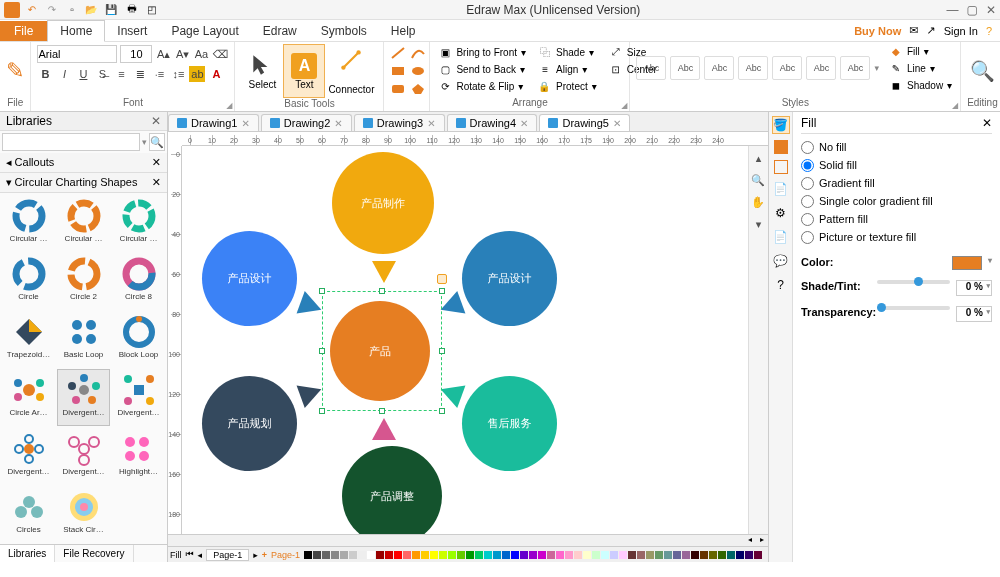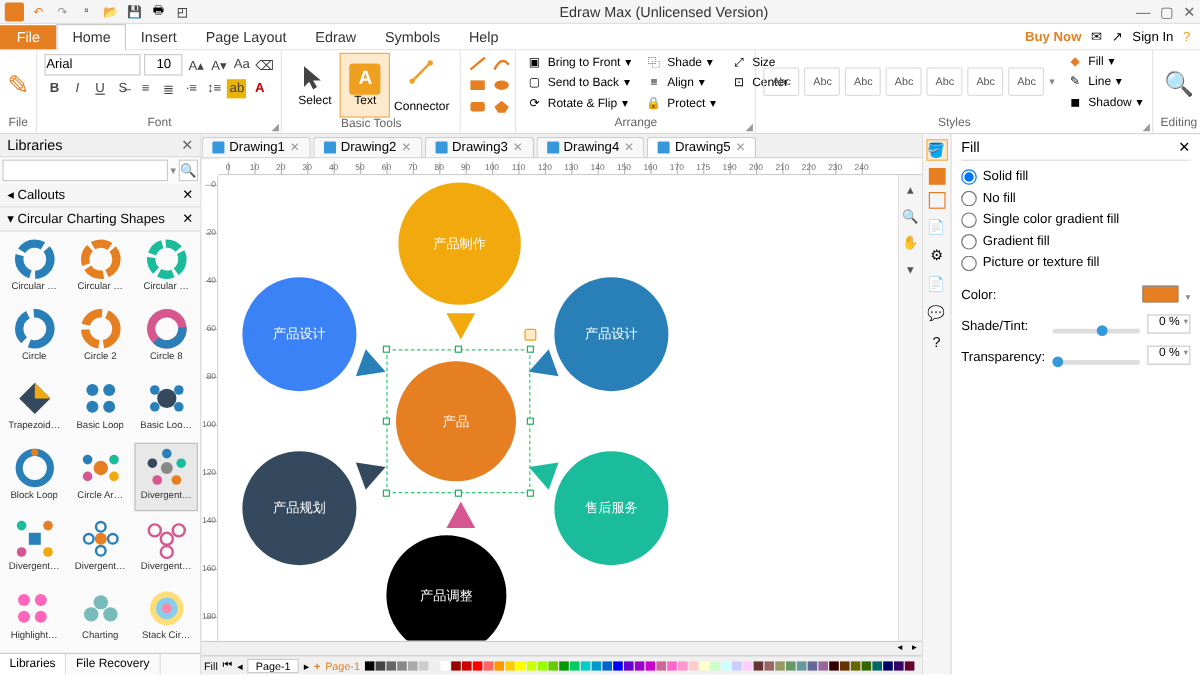--- a/index.html
+++ b/index.html
@@ -71,21 +71,21 @@
 .vtoolbar span { width: 16px; height: 16px; display: flex; align-items: center; justify-content: center; font-size: 11px; cursor: pointer; border: 1px solid transparent; color: #555; }
 
 .right-panel { width: 232px; border-left: 1px solid #ccc; display: flex; background: #fff; }
 .right-icons { width: 24px; background: #f5f5f5; border-right: 1px solid #ddd; display: flex; flex-direction: column; align-items: center; gap: 6px; padding-top: 4px; }
 .right-icons span { width: 18px; height: 18px; display: flex; align-items: center; justify-content: center; cursor: pointer; border: 1px solid transparent; font-size: 12px; }
 .right-icons span.active { background: #fdeacc; border: 1px solid #f0b050; }
 .fill-pane { flex: 1; padding: 4px 8px; display: flex; flex-direction: column; gap: 4px; }
 .fill-pane .hdr { display: flex; justify-content: space-between; font-size: 12px; border-bottom: 1px solid #ddd; padding-bottom: 3px; }
 .radio-row { display: flex; align-items: center; gap: 5px; font-size: 11px; height: 18px; }
 .radio-row input { margin: 0; }
-.prop-row { display: flex; align-items: flex-end; gap: 6px; font-size: 11px; margin-top: 6px; }
+.prop-row { display: flex; align-items: flex-start; gap: 6px; font-size: 11px; margin-top: 6px; font-weight: bold; }
 .prop-row .label { width: 70px; }
 .color-swatch { width: 30px; height: 14px; background: #e67e22; border: 1px solid #888; cursor: pointer; }
 .slider { flex: 1; height: 4px; background: #ddd; position: relative; border-radius: 2px; }
 .slider .knob { width: 9px; height: 9px; background: #3498db; border-radius: 50%; position: absolute; top: -3px; }
 .spin-val { width: 36px; height: 16px; border: 1px solid #ccc; font-size: 10px; text-align: right; padding-right: 8px; position: relative; }
 .spin-val::after { content: '▾'; position: absolute; right: 1px; font-size: 7px; color: #888; top: 1px; }
 
 
 .node { position: absolute; border-radius: 50%; color: #fff; display: flex; align-items: center; justify-content: center; font-size: 11px; }
 .arrow { position: absolute; width: 0; height: 0; }
@@ -362,32 +362,20 @@
               <circle cx="26" cy="10" r="5" fill="#2980b9"></circle>
               <circle cx="12" cy="24" r="5" fill="#2980b9"></circle>
               <circle cx="26" cy="24" r="5" fill="#2980b9"></circle>
             </svg>
           </div>
           <div class="lbl">Basic Loop</div>
         </div>
         <div class="shape-cell">
           <div class="thumb">
             <svg width="38" height="34">
-              <circle cx="19" cy="17" r="8" fill="#34495e"></circle>
-              <circle cx="9" cy="10" r="4" fill="#2980b9"></circle>
-              <circle cx="29" cy="10" r="4" fill="#2980b9"></circle>
-              <circle cx="9" cy="24" r="4" fill="#2980b9"></circle>
-              <circle cx="29" cy="24" r="4" fill="#2980b9"></circle>
-            </svg>
-          </div>
-          <div class="lbl">Basic Loo…</div>
-        </div>
-        <div class="shape-cell">
-          <div class="thumb">
-            <svg width="38" height="34">
               <circle cx="19" cy="17" r="13" fill="none" stroke="#2980b9" stroke-width="6"></circle>
               <circle cx="19" cy="4" r="3" fill="#e67e22"></circle>
             </svg>
           </div>
           <div class="lbl">Block Loop</div>
         </div>
         <div class="shape-cell">
           <div class="thumb">
             <svg width="38" height="34">
               <circle cx="19" cy="17" r="6" fill="#e67e22"></circle>
@@ -459,21 +447,21 @@
           <div class="lbl">Highlight…</div>
         </div>
         <div class="shape-cell">
           <div class="thumb">
             <svg width="38" height="34">
               <circle cx="19" cy="12" r="6" fill="#7bb"></circle>
               <circle cx="11" cy="22" r="6" fill="#7bb"></circle>
               <circle cx="27" cy="22" r="6" fill="#7bb"></circle>
             </svg>
           </div>
-          <div class="lbl">Charting</div>
+          <div class="lbl">Circles</div>
         </div>
         <div class="shape-cell">
           <div class="thumb">
             <svg width="38" height="34">
               <circle cx="19" cy="17" r="14" fill="#fd7"></circle>
               <circle cx="19" cy="17" r="9" fill="#8ce"></circle>
               <circle cx="19" cy="17" r="4" fill="#f8a"></circle>
             </svg>
           </div>
           <div class="lbl">Stack Cir…</div>
@@ -589,21 +577,21 @@
           <div class="vruler-lbl" style="top: 368px;">180</div>
         </div>
       <div class="canvas">
 
         <div class="node" style="left: 150px; top: 6px; width: 102px; height: 102px; background: rgb(241, 169, 14);">产品制作</div>
         <div class="node" style="left: 20px; top: 85px; width: 95px; height: 95px; background: #3b82f6;">产品设计</div>
         <div class="node" style="left: 280px; top: 85px; width: 95px; height: 95px; background: rgb(41, 128, 185);">产品设计</div>
         <div class="node" style="left: 148px; top: 155px; width: 100px; height: 100px; background: rgb(230, 126, 34);">产品</div>
         <div class="node" style="left: 20px; top: 230px; width: 95px; height: 95px; background: rgb(52, 73, 94);">产品规划</div>
         <div class="node" style="left: 280px; top: 230px; width: 95px; height: 95px; background: rgb(26, 188, 156);">售后服务</div>
-        <div class="node" style="left: 140px; top: 300px; width: 100px; height: 100px; background: #000000;">产品调整</div>
+        <div class="node" style="left: 160px; top: 300px; width: 100px; height: 100px; background: #14532d;">产品调整</div>
 
         <div class="arrow" style="left:190px;top:115px;border-left:12px solid transparent;border-right:12px solid transparent;border-top:22px solid #f1a90e;"></div>
         <div class="arrow" style="left:118px;top:148px;border-top:12px solid transparent;border-bottom:12px solid transparent;border-left:22px solid #2980b9;transform:rotate(20deg);"></div>
         <div class="arrow" style="left:258px;top:148px;border-top:12px solid transparent;border-bottom:12px solid transparent;border-right:22px solid #2980b9;transform:rotate(-20deg);"></div>
         <div class="arrow" style="left:118px;top:235px;border-top:12px solid transparent;border-bottom:12px solid transparent;border-left:22px solid #34495e;transform:rotate(-20deg);"></div>
         <div class="arrow" style="left:258px;top:235px;border-top:12px solid transparent;border-bottom:12px solid transparent;border-right:22px solid #1abc9c;transform:rotate(20deg);"></div>
         <div class="arrow" style="left:190px;top:272px;border-left:12px solid transparent;border-right:12px solid transparent;border-bottom:22px solid #d6568f;"></div>
 
         <div class="sel-box" style="left:140px;top:145px;width:120px;height:120px;">
           <div class="sel-handle" style="left:-4px;top:-4px;"></div>
@@ -704,34 +692,38 @@
       <span>💬</span>
       <span>?</span>
     </div>
     <div class="fill-pane">
       <div class="hdr">
         <span>Fill</span>
         <span>✕</span>
       </div>
       <div id="fill-radios">
           <label class="radio-row">
+            <input type="radio" name="fillopt" style="">
+            <span>No fill</span>
+          </label>
+          <label class="radio-row">
             <input type="radio" name="fillopt" checked="" style="">
             <span>Solid fill</span>
           </label>
           <label class="radio-row">
             <input type="radio" name="fillopt" style="">
-            <span>No fill</span>
+            <span>Gradient fill</span>
           </label>
           <label class="radio-row">
             <input type="radio" name="fillopt" style="">
             <span>Single color gradient fill</span>
           </label>
           <label class="radio-row">
             <input type="radio" name="fillopt" style="">
-            <span>Gradient fill</span>
+            <span>Pattern fill</span>
           </label>
           <label class="radio-row">
             <input type="radio" name="fillopt" style="">
             <span>Picture or texture fill</span>
           </label>
         </div>
       <div class="prop-row">
         <span class="label">Color:</span>
         <span style="flex:1;"></span>
         <span class="color-swatch" style="background: rgb(230, 126, 34);"></span>

